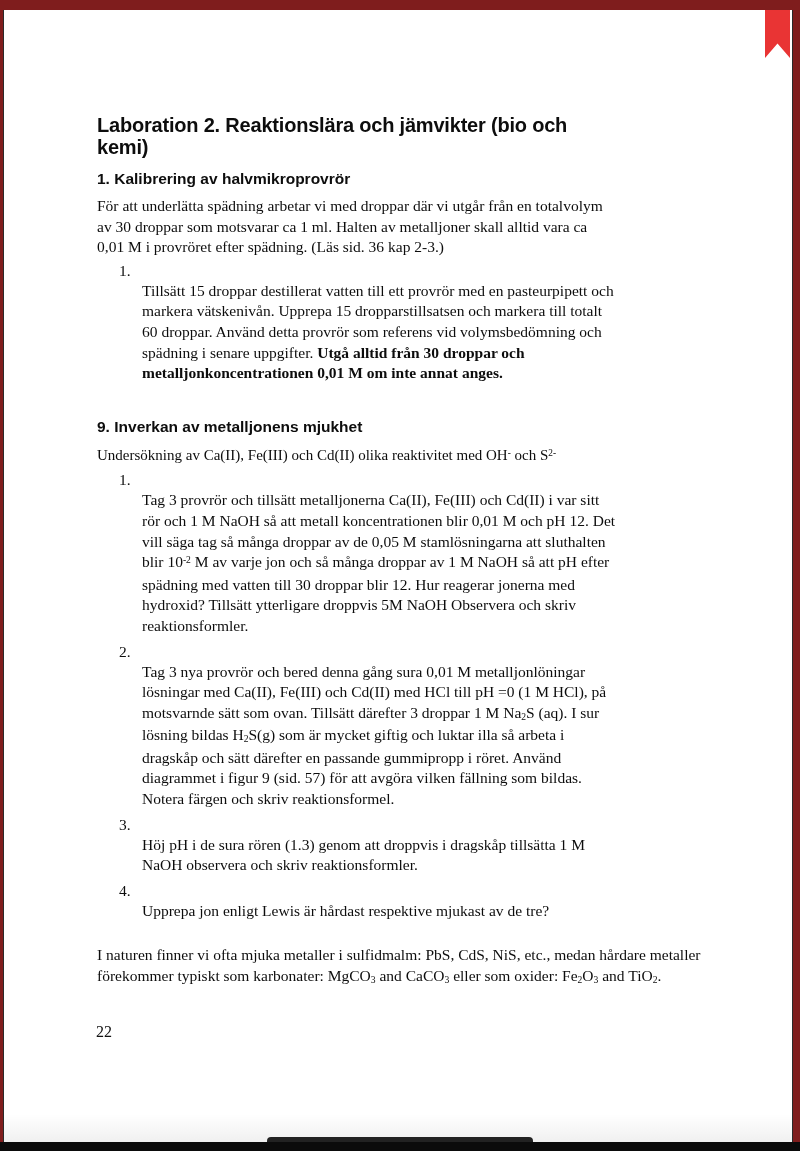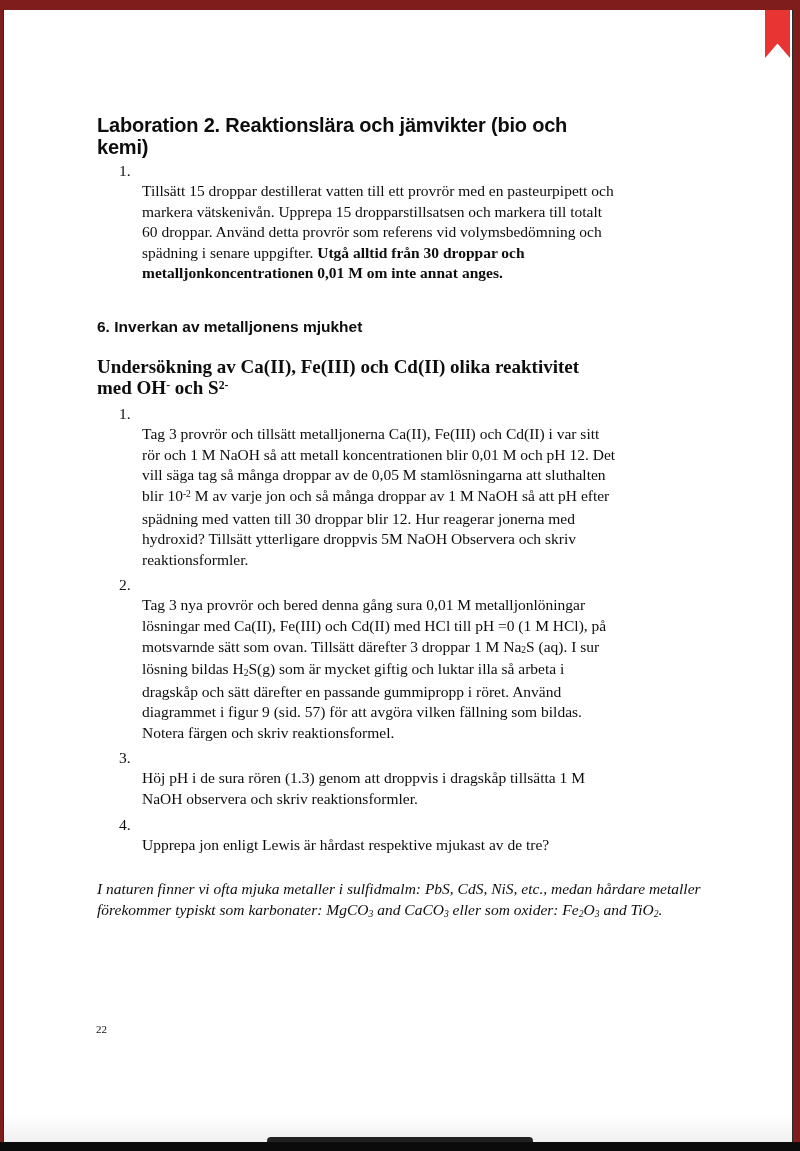--- a/index.html
+++ b/index.html
@@ -32,35 +32,35 @@
     font-size:20px; line-height:22px; font-weight:bold; letter-spacing:-0.2px;
   }
   h2 {
     font-family:"Liberation Sans", sans-serif;
     font-size:15.5px; line-height:20px; font-weight:bold; margin-top:11px;
   }
   h2.h2-2 { margin-top:33px; }
 
   .body { font-size:15.5px; line-height:20.6px; margin-top:7px; }
 
-  .subhead { font-size:19px; line-height:20.6px; font-weight:bold; margin-top:20px; }
+  .subhead { font-size:15px; line-height:20.6px; font-weight:normal; margin-top:8px; }
 
   ol.list { list-style:none; margin-top:3px; }
   ol.list li { display:flex; margin-left:22px; font-size:15.5px; line-height:20.6px; }
   ol.list li + li { margin-top:5px; }
   ol.list .num { flex:none; width:14px; margin-right:9px; text-align:left; }
   ol.list .litext { flex:1;margin-top:20px; }
 
-  .footnote { font-size:15.5px; line-height:20.6px; font-style:italic; margin-top:24px; width:620px; }
+  .footnote { font-size:15.5px; line-height:20.6px; margin-top:24px; width:620px; }
 
   strong { font-weight:bold; }
   .sup { font-size:62%; position:relative; top:-0.42em; }
   .sub { font-size:62%; position:relative; top:0.2em; }
 
-  .pagenum { position:absolute; left:92px; top:1013px; font-size:11px; color:#111; }
+  .pagenum { position:absolute; left:92px; top:1013px; font-size:16px; color:#111; }
 
   .handle {
     position:absolute; left:267px; top:1137px; width:266px; height:9px;
     background:#222222; border-radius:4px;
   }
   .bottombar {
     position:absolute; left:0; top:1142px; width:800px; height:9px; background:#0b0b0b;
   }
 </style>
 </head>
@@ -69,30 +69,32 @@
 <div class="screen">
 
   <div class="page">
 
     <div class="bookmark" style="background: rgb(233, 52, 52);"></div>
 
     <div class="content">
 
       <h1>Laboration 2. Reaktionslära och jämvikter (bio och kemi)</h1>
 
+      <h2>1. Kalibrering av halvmikroprovrör</h2>
 
+      <p class="body">För att underlätta spädning arbetar vi med droppar där vi utgår från en totalvolym av 30 droppar som motsvarar ca 1 ml. Halten av metalljoner skall alltid vara ca 0,01 M i provröret efter spädning. (Läs sid. 36 kap 2-3.)</p>
 
       <ol class="list">
         <li>
           <span class="num">1.</span>
           <span class="litext">Tillsätt 15 droppar destillerat vatten till ett provrör med en pasteurpipett och markera vätskenivån. Upprepa 15 dropparstillsatsen och markera till totalt 60 droppar. Använd detta provrör som referens vid volymsbedömning och spädning i senare uppgifter. <strong>Utgå alltid från 30 droppar och metalljonkoncentrationen 0,01 M om inte annat anges.</strong></span>
         </li>
       </ol>
 
-      <h2 class="h2-2">6. Inverkan av metalljonens mjukhet</h2>
+      <h2 class="h2-2">9. Inverkan av metalljonens mjukhet</h2>
 
       <p class="subhead">Undersökning av Ca(II), Fe(III) och Cd(II) olika reaktivitet med OH<span class="sup">-</span> och S<span class="sup">2-</span></p>
 
       <ol class="list">
         <li>
           <span class="num">1.</span>
           <span class="litext">Tag 3 provrör och tillsätt metalljonerna Ca(II), Fe(III) och Cd(II) i var sitt rör och 1 M NaOH så att metall koncentrationen blir 0,01 M och pH 12. Det vill säga tag så många droppar av de 0,05 M stamlösningarna att sluthalten blir 10<span class="sup">-2</span> M av varje jon och så många droppar av 1 M NaOH så att pH efter spädning med vatten till 30 droppar blir 12. Hur reagerar jonerna med hydroxid? Tillsätt ytterligare droppvis 5M NaOH Observera och skriv reaktionsformler.</span>
         </li>
         <li>
           <span class="num">2.</span>

